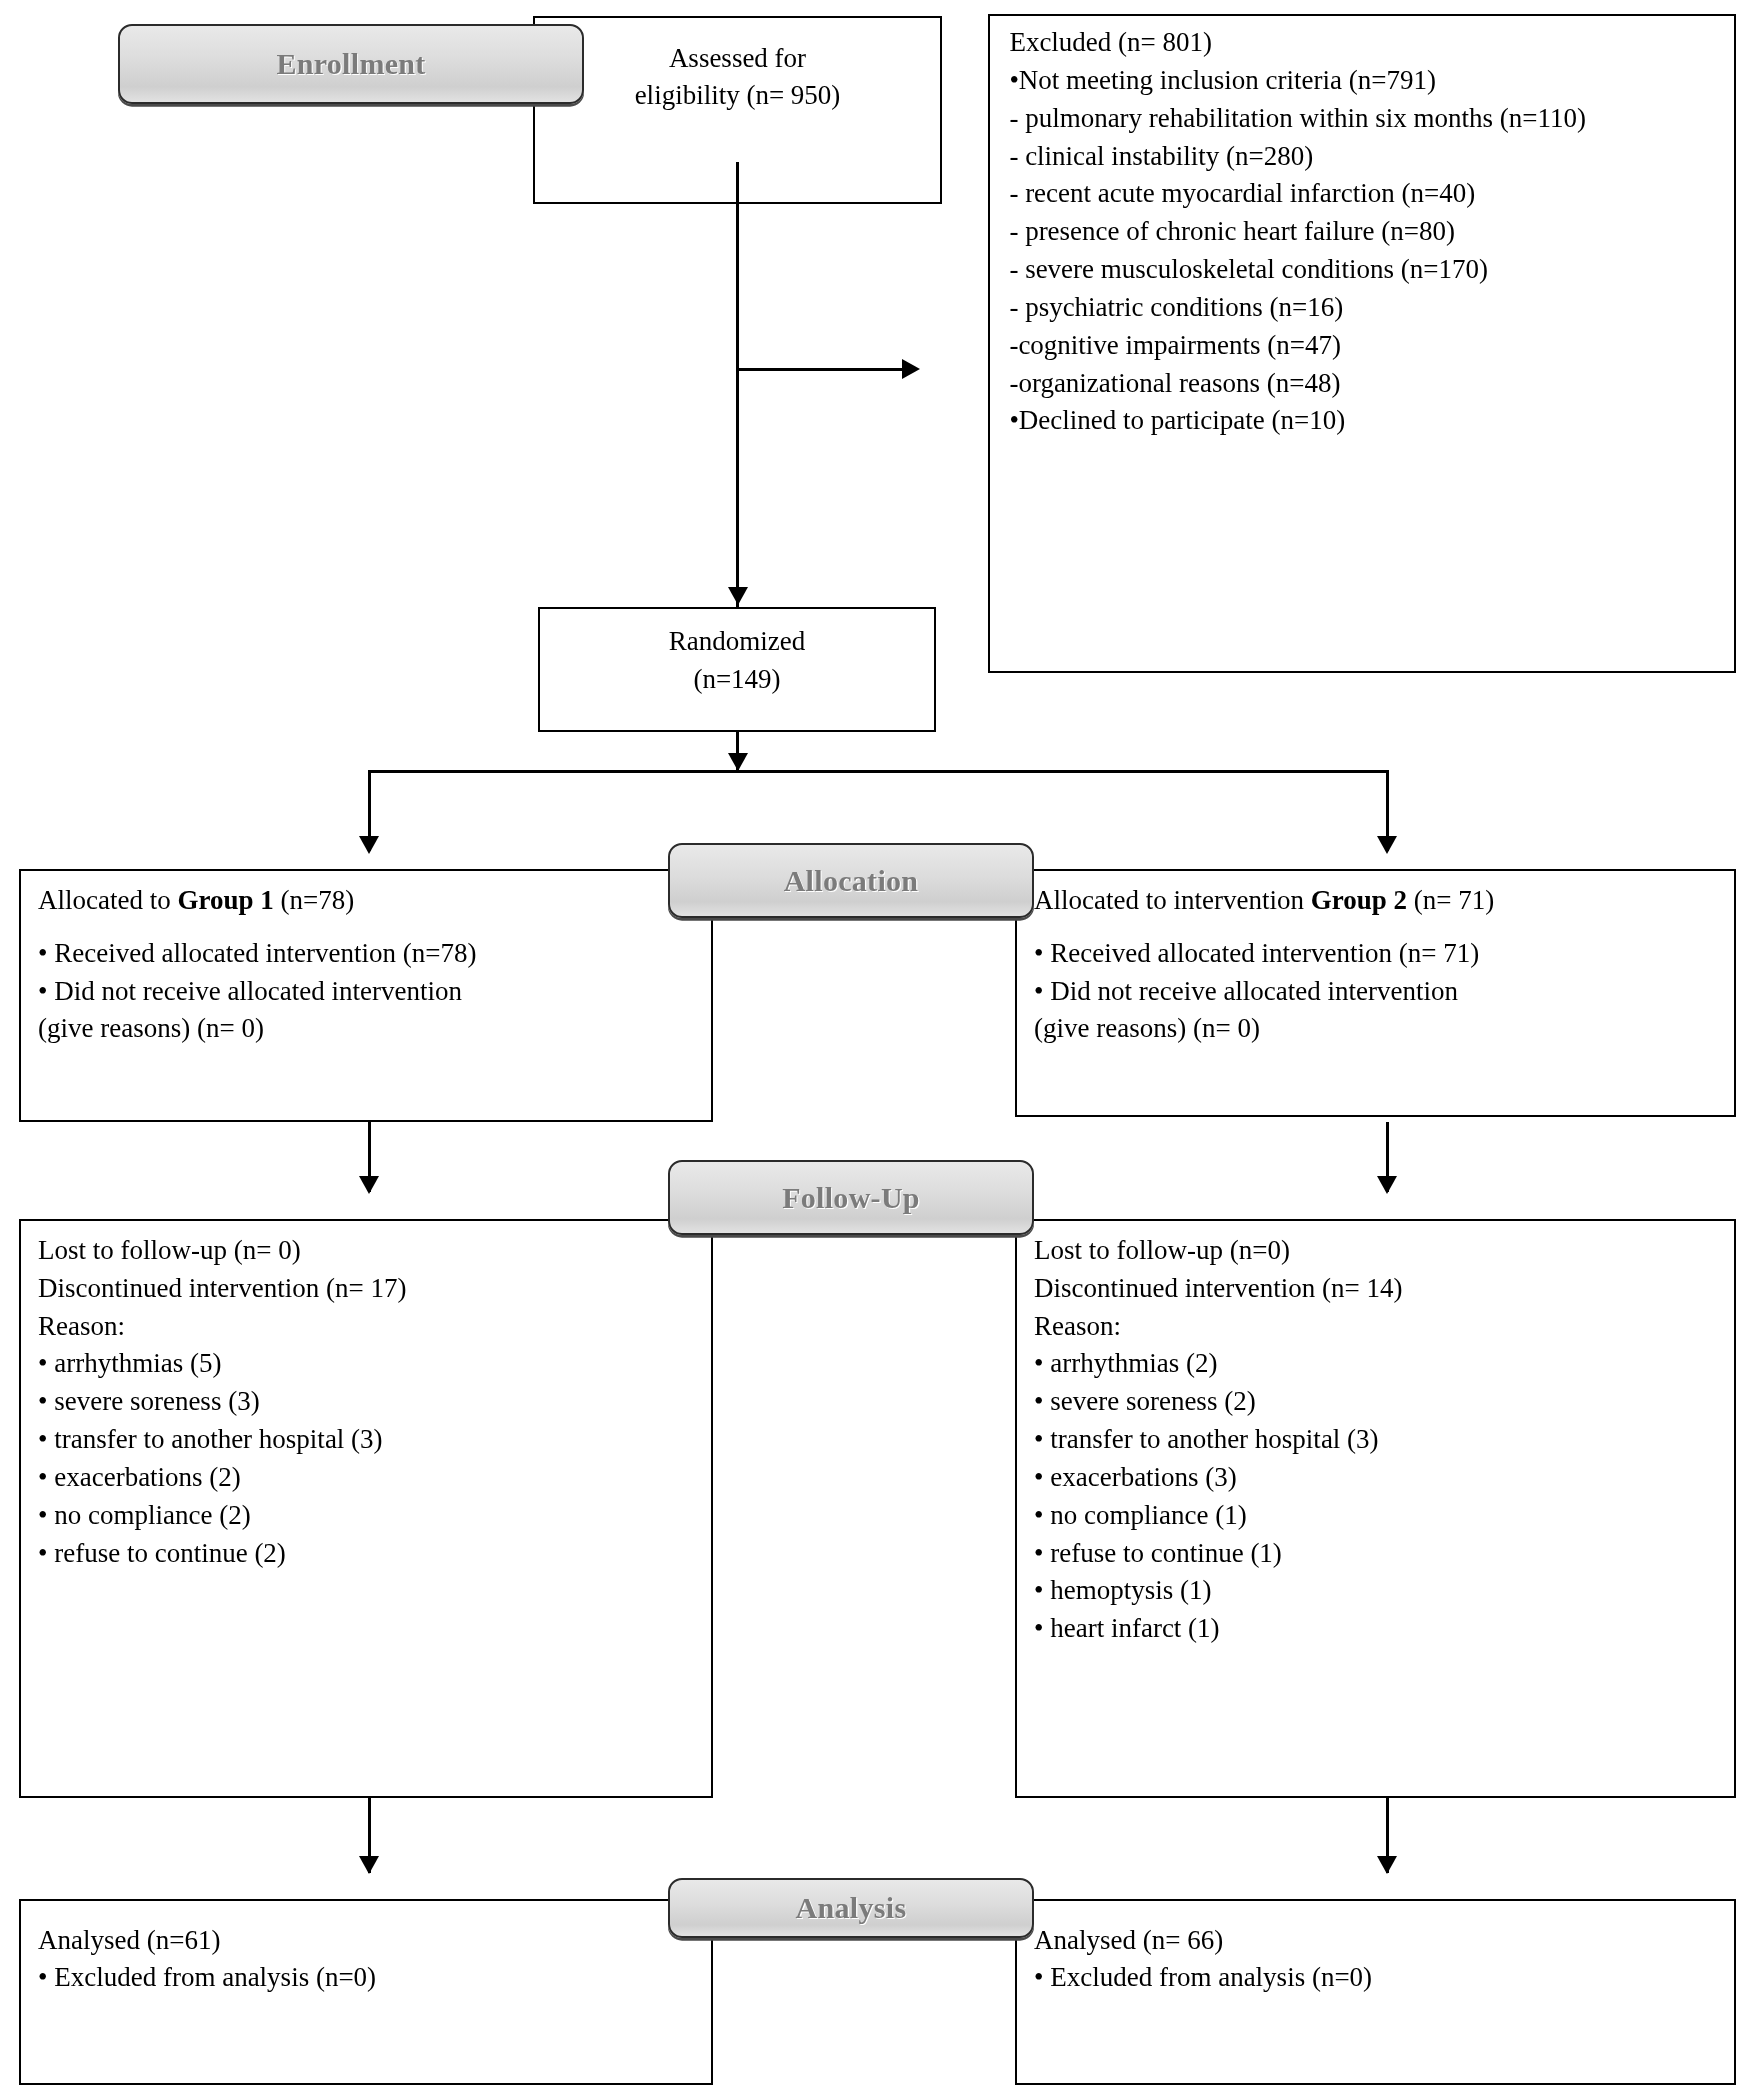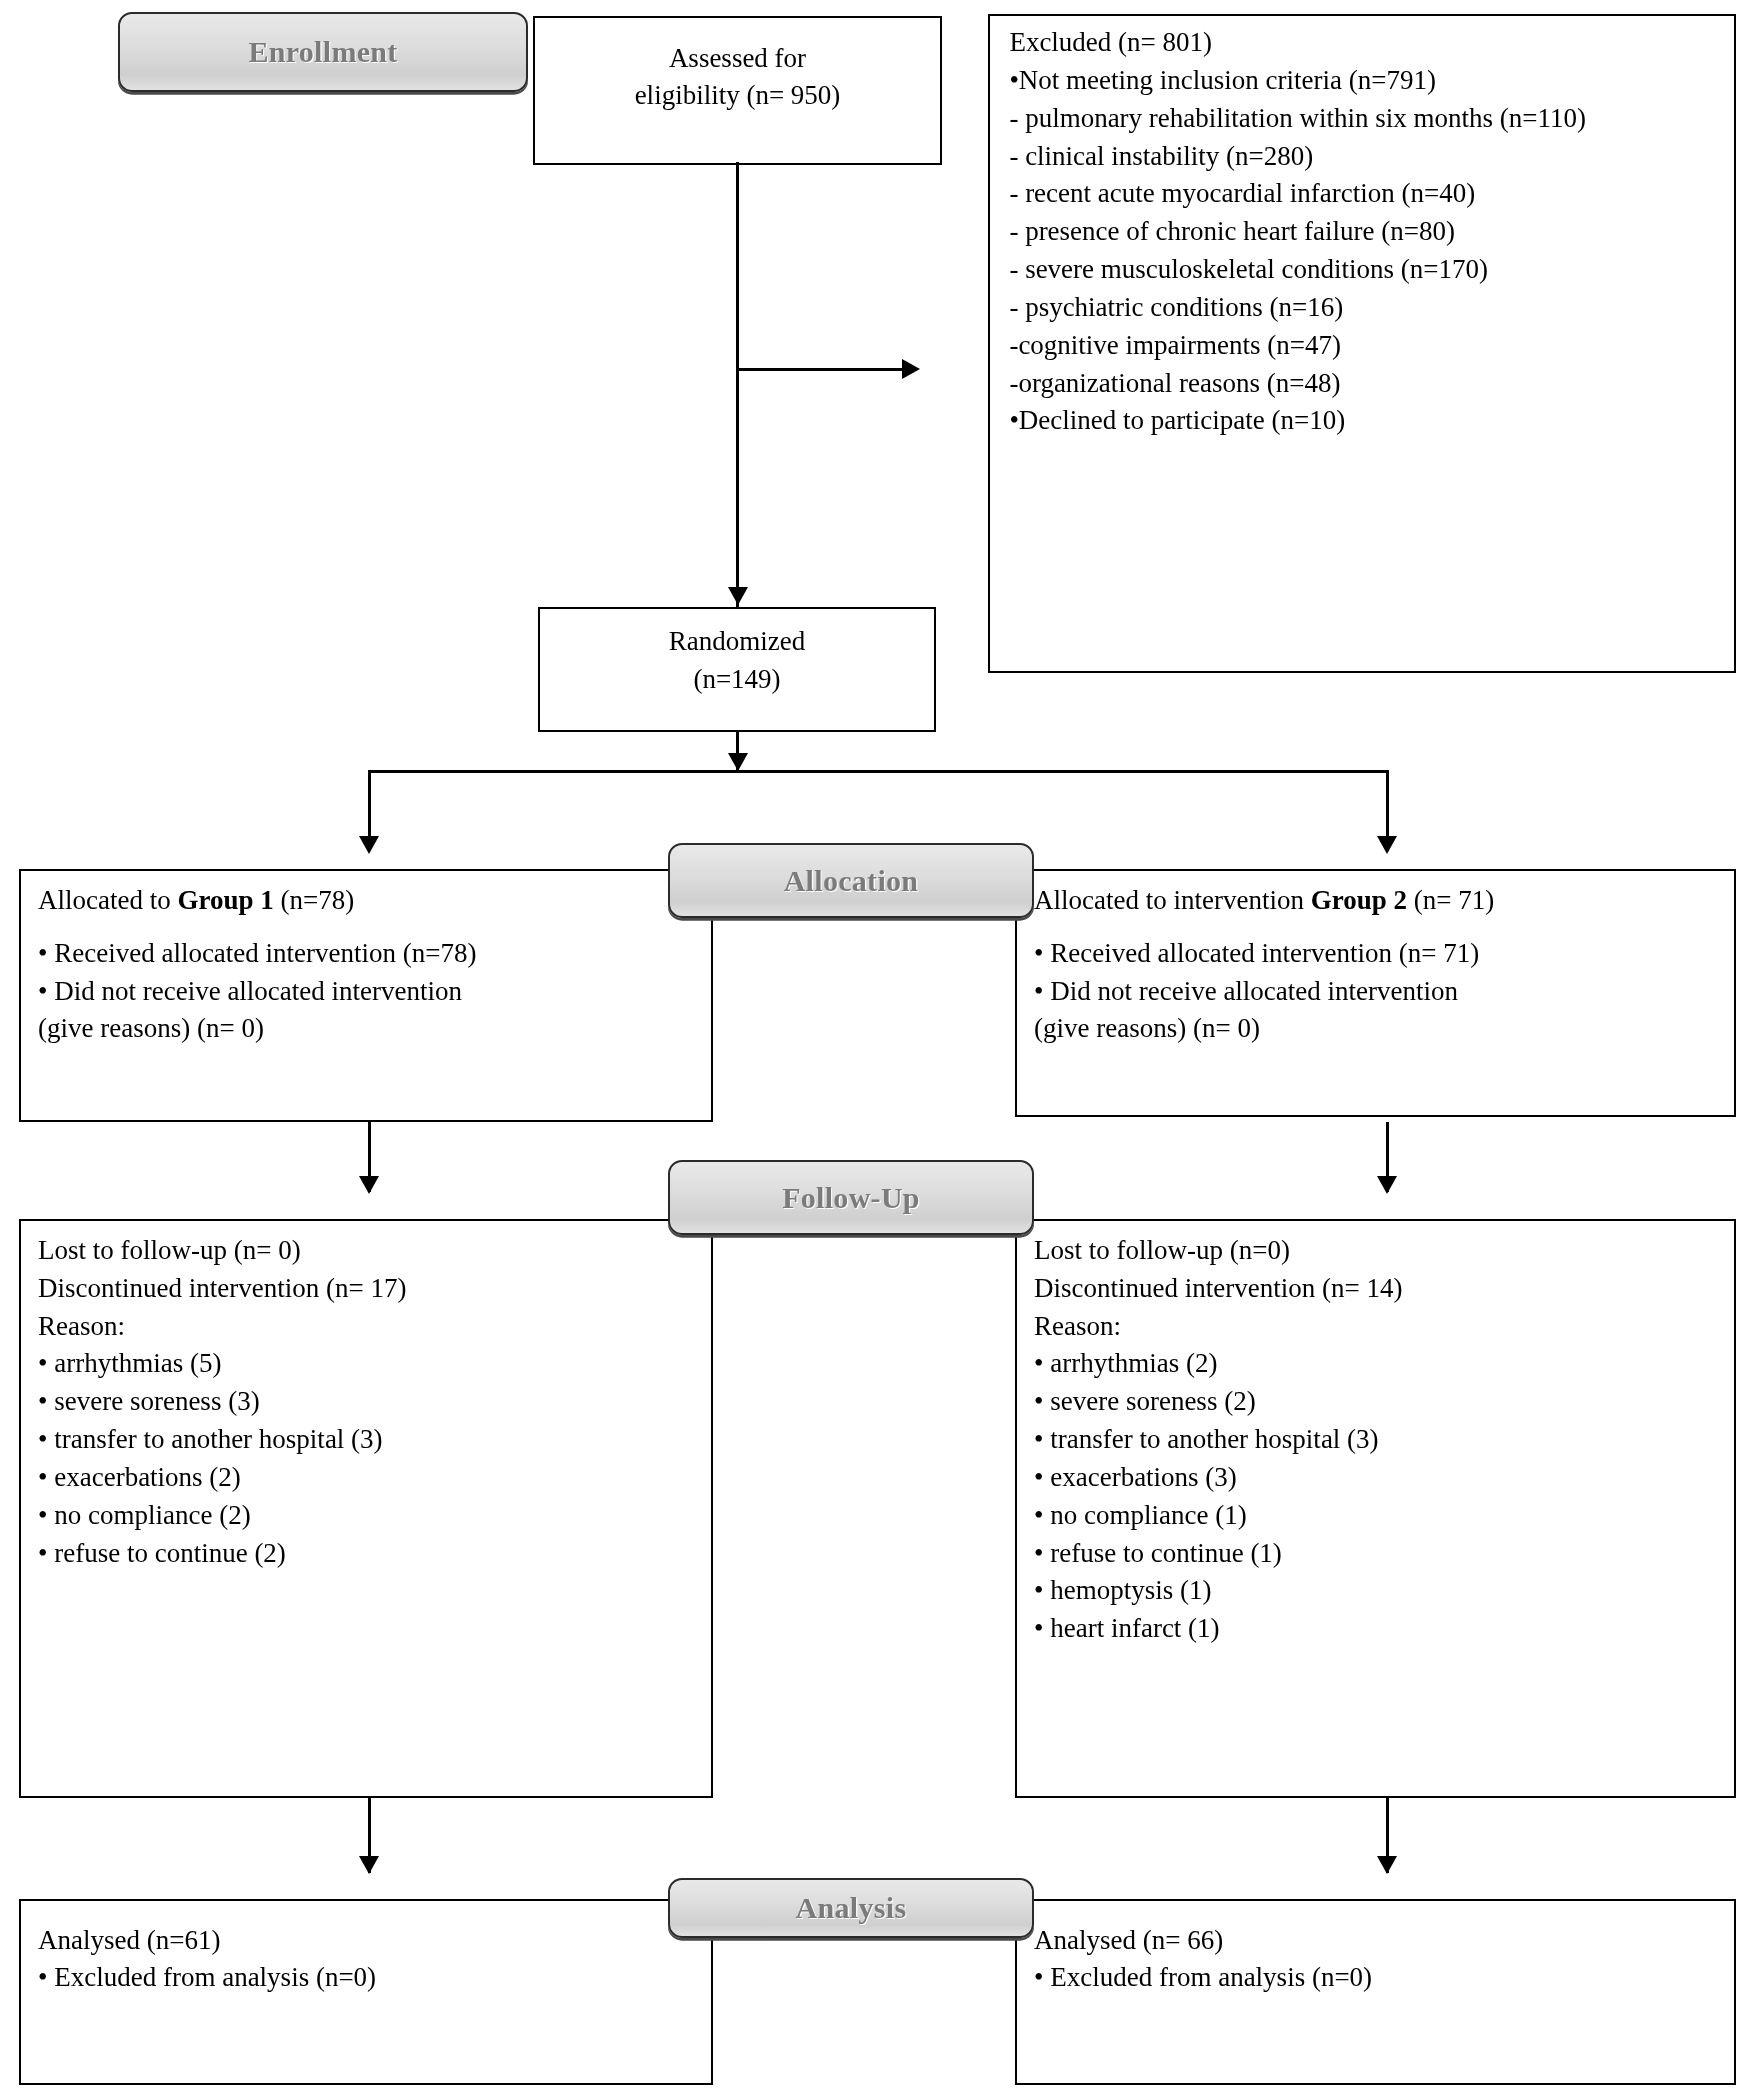--- a/index.html
+++ b/index.html
@@ -84,25 +84,25 @@
     border-left: 18.3px solid #000000;
     z-index: 6;
   }
   .center { text-align: center; }
 </style>
 </head>
 <body>
 
 <div id="canvas">
 
-  <div class="stage" style="left:118px; top:12px; width:410px; height:80px;">
+  <div class="stage" style="left:118px; top:24px; width:466px; height:80px;">
     <span>Enrollment</span>
   </div>
 
-  <div class="box" style="left:533px; top:16px; width:409px; height:149px;">
+  <div class="box" style="left:533px; top:16px; width:409px; height:188px;">
     <div class="box-inner center" style="padding-top:22.6px;">
       <div class="line">Assessed for</div>
       <div class="line">eligibility  (n= 950)</div>
     </div>
   </div>
 
   <div class="box" style="left:988px; top:13.5px; width:748px; height:659px;">
     <div class="box-inner" style="padding-left:19.4px;">
       <div class="line">Excluded   (n= 801)</div>
       <div class="line">•Not meeting  inclusion  criteria  (n=791)</div>

